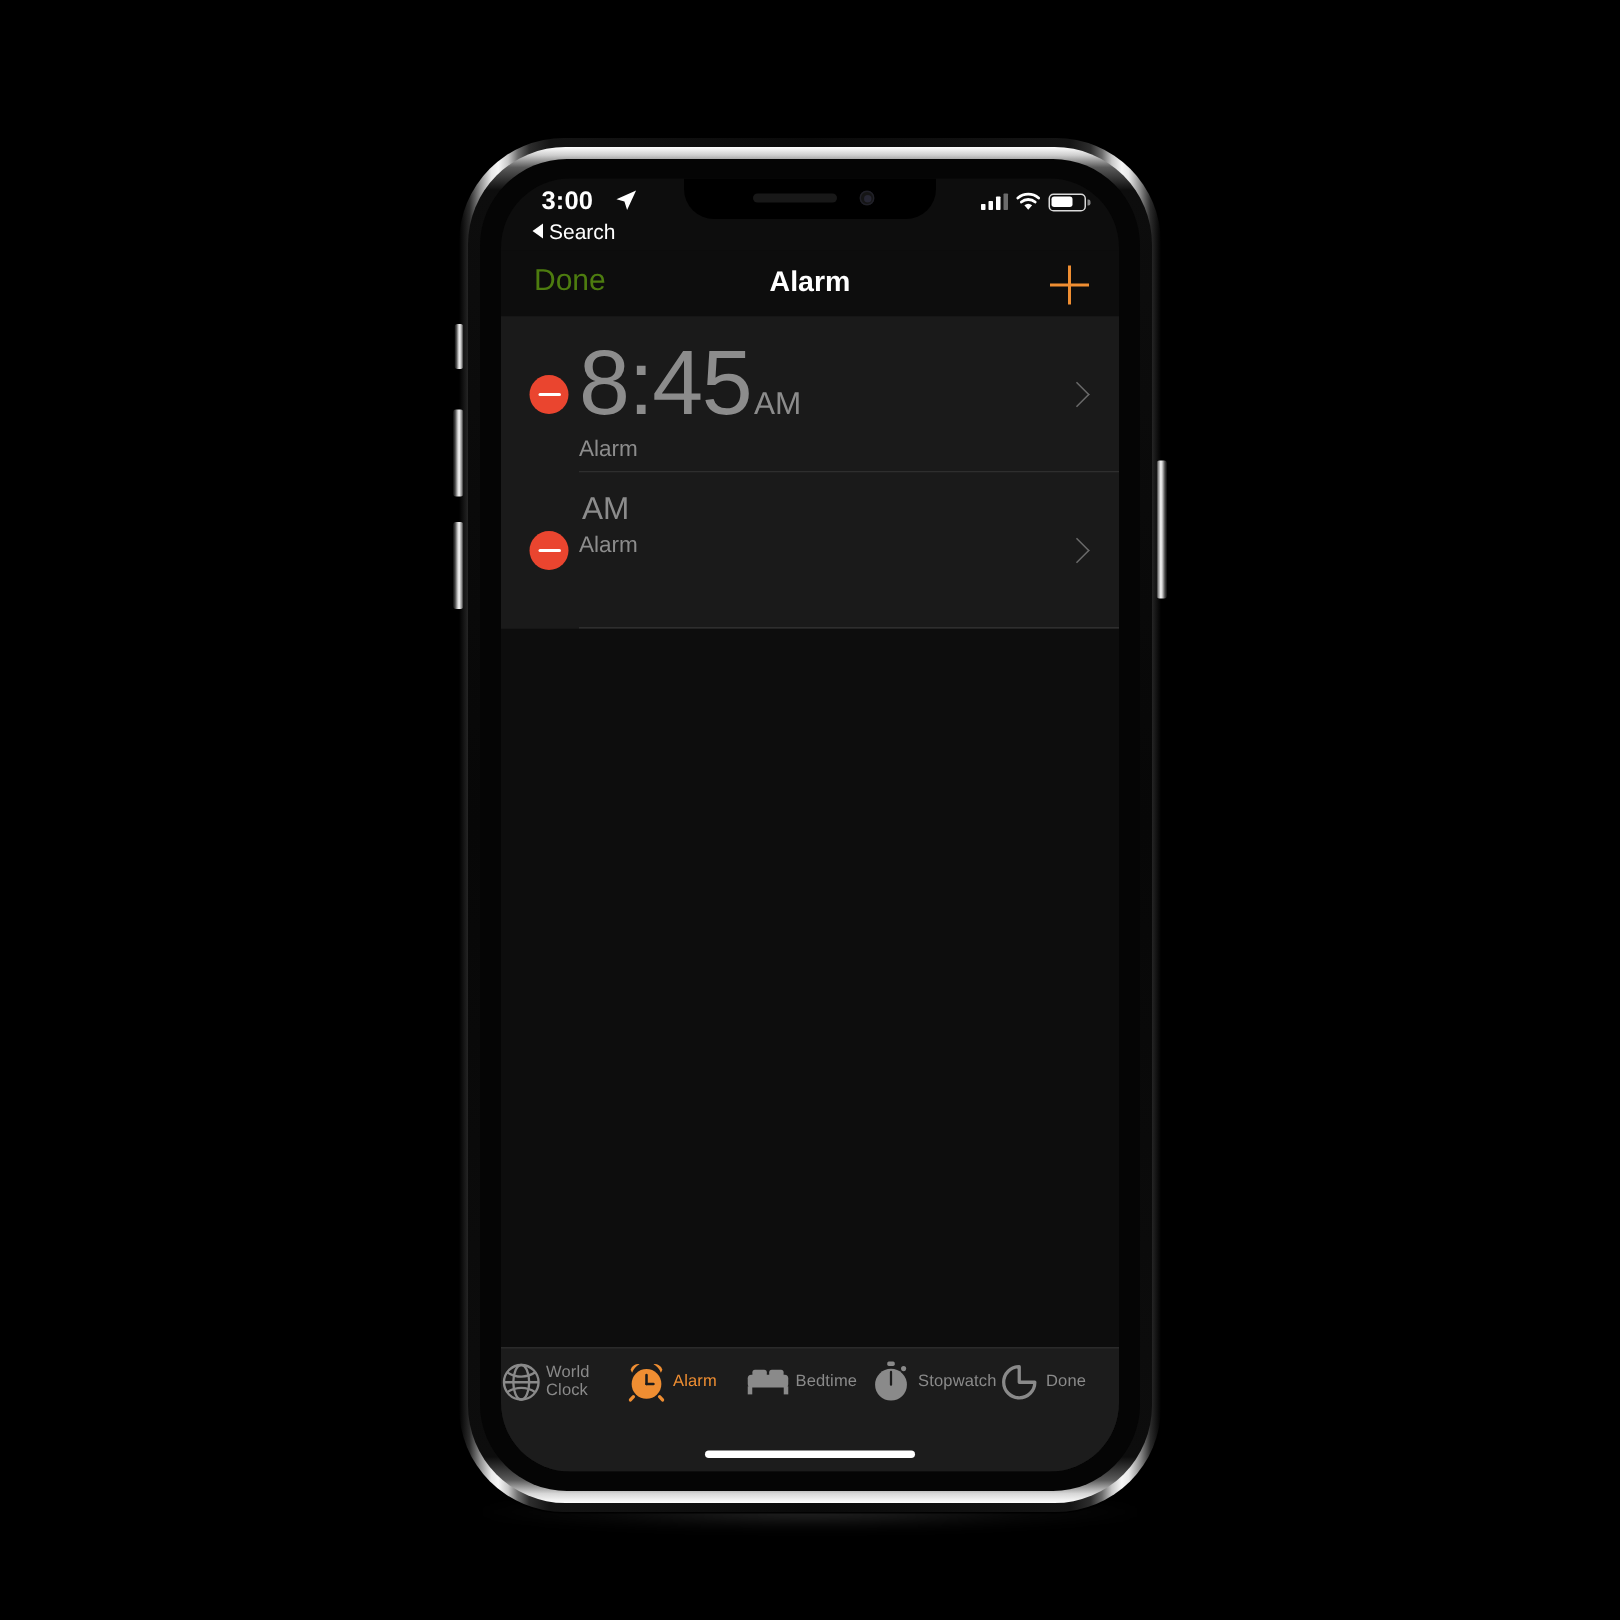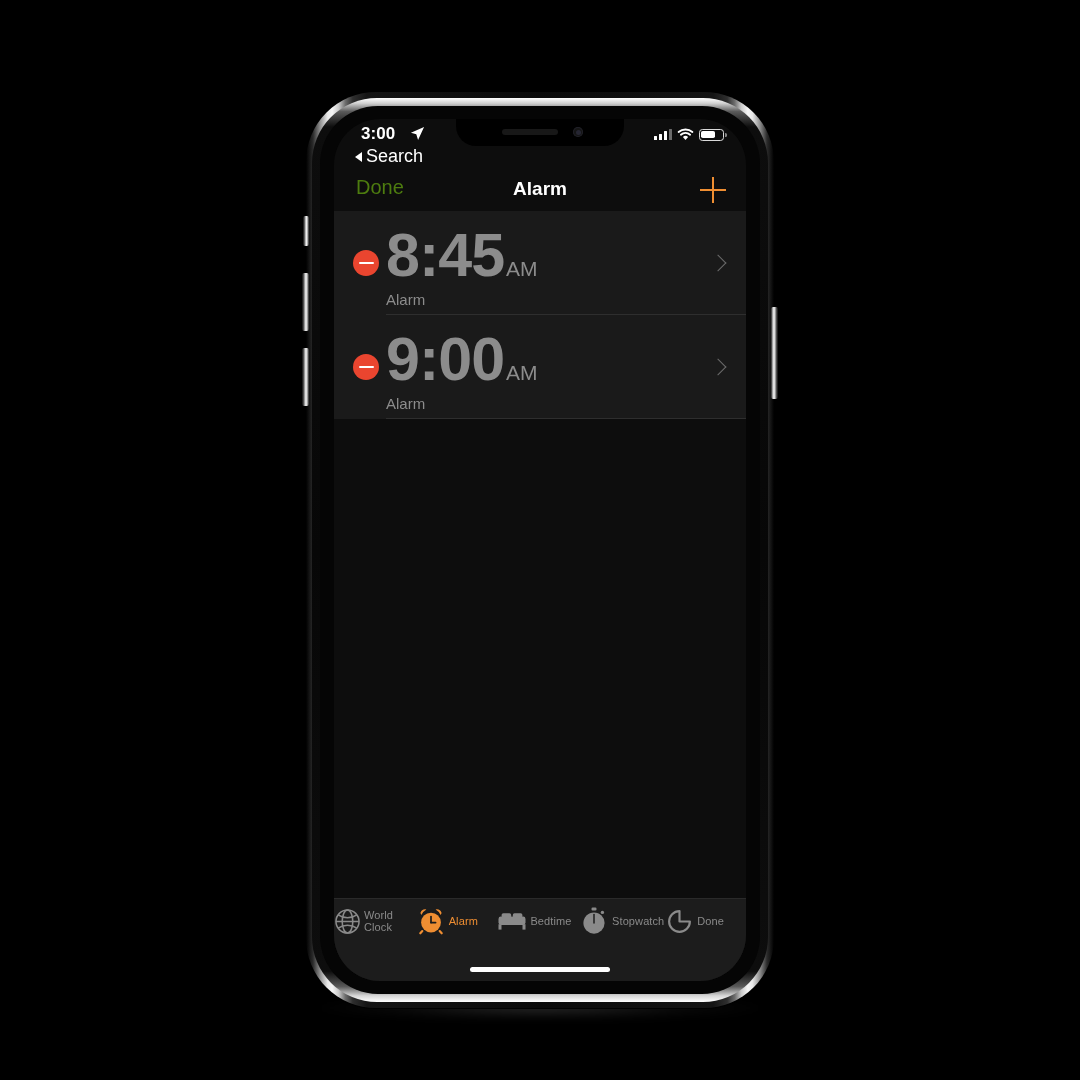--- a/index.html
+++ b/index.html
@@ -219,21 +219,21 @@
   }
 
   
   .back-app {
     position: absolute;
     left: 21px;
     top: 27px;
     display: flex;
     align-items: center;
     gap: 4px;
-    font-size: 18px;
+    font-size: 14px;
     color: #ffffff;
     z-index: 21;
   }
   .back-app .tri {
     width: 0; height: 0;
     border-top: 5px solid transparent;
     border-bottom: 5px solid transparent;
     border-right: 7px solid #ffffff;
   }
 
@@ -318,21 +318,21 @@
     left: 52px;
     top: 14px;
   }
   .time-line {
     display: flex;
     align-items: baseline;
     color: #8c8c8c;
   }
   .time-digits {
     font-size: 61px;
-    font-weight: 700;
+    font-weight: 400;
     line-height: 1;
     letter-spacing: -1px;
     font-family: "Liberation Sans", sans-serif;
   }
   .time-ampm {
     font-size: 21px;
     font-weight: 300;
     margin-left: 2px;
     line-height: 1;
   }
@@ -476,21 +476,20 @@
           <div class="row-label">Alarm</div>
         </div>
         <div class="chevron"></div>
         <div class="row-sep"></div>
       </div>
 
       <div class="alarm-row">
         <div class="del-btn"></div>
         <div class="row-main">
           <div class="time-line">
-            <span class="time-digits">9:00</span>
             <span class="time-ampm">AM</span>
           </div>
           <div class="row-label">Alarm</div>
         </div>
         <div class="chevron"></div>
         <div class="row-sep"></div>
       </div>
 
     </div>
 

